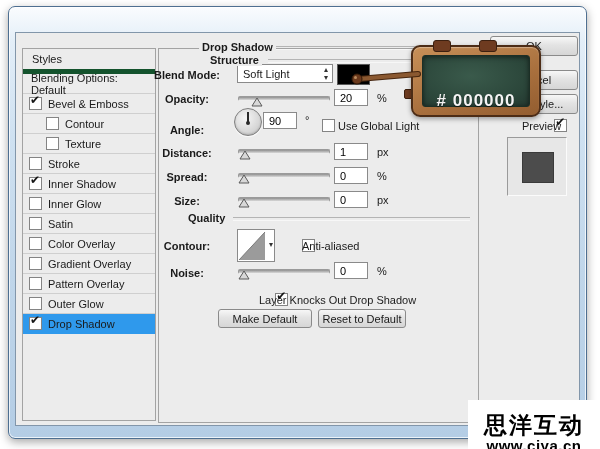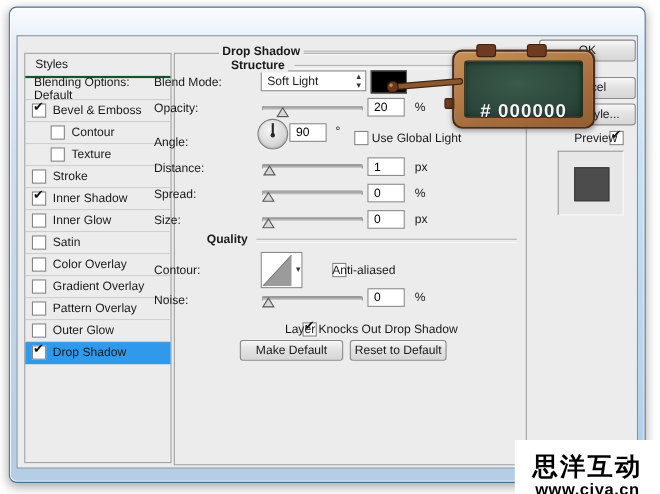--- a/index.html
+++ b/index.html
@@ -22,32 +22,32 @@
   .client{position:absolute;left:6px;top:25px;width:563px;height:392px;background:#ececec;border:1px solid #8296aa;}
 
   
   .panelbox{position:absolute;border:1px solid #a3a3a3;background:#ececec;z-index:5;}
   .rule{position:absolute;height:2px;border-top:1px solid #b4b4b4;border-bottom:1px solid #f7f7f7;z-index:6;}
   .heading{position:absolute;font-weight:bold;background:#ececec;padding:0 3px;z-index:7;}
 
   
   #styles-list{position:absolute;left:22px;top:48px;width:134px;height:373px;border:1px solid #a3a3a3;
                background:#ececec;z-index:5;box-sizing:border-box;}
-  .sb-header{height:20px;line-height:20px;padding-left:9px;border-bottom:2px solid #14532d;}
+  .sb-header{height:20px;line-height:20px;padding-left:9px;border-bottom:5px solid #14532d;}
   .sb-row{height:20px;display:flex;align-items:center;gap:6px;padding-left:6px;
           border-bottom:1px solid #cfcfcf;box-sizing:border-box;cursor:pointer;}
   .sb-row.nocheck{padding-left:8px;}
   .sb-row.indent{padding-left:23px;}
   .sb-row.selected{background:#2f99ec;border-bottom-color:#2f99ec;}
 
   
   .checkbox{display:inline-block;width:11px;height:11px;background:#fff;border:1px solid #848484;
             position:relative;flex:none;cursor:pointer;box-sizing:content-box;}
   .checkbox .mark{position:absolute;left:0;top:-4px;font-size:12px;line-height:12px;color:#141414;}
-  .lbl{position:absolute;text-align:left;z-index:6;}
+  .lbl{position:absolute;text-align:center;z-index:6;font-weight:bold;}
   .txt{position:absolute;z-index:6;}
   .field{position:absolute;width:34px;height:17px;border:1px solid #8a8a8a;background:#fff;z-index:6;
          font:11px "Liberation Sans","DejaVu Sans",sans-serif;padding:0 0 0 5px;box-sizing:border-box;}
   .dropdown{position:absolute;background:#fff;border:1px solid #8a8a8a;box-sizing:border-box;z-index:6;
             display:flex;align-items:center;cursor:pointer;}
   .dd-text{padding-left:5px;text-align:right;}
   .dd-arrows{position:absolute;right:4px;top:1px;display:flex;flex-direction:column;line-height:7px;
              font-size:8px;color:#333;font-style:normal;}
   .dd-arrows i{font-style:normal;height:8px;}
   .swatch{position:absolute;border:1px solid #5a5a5a;z-index:6;cursor:pointer;}

